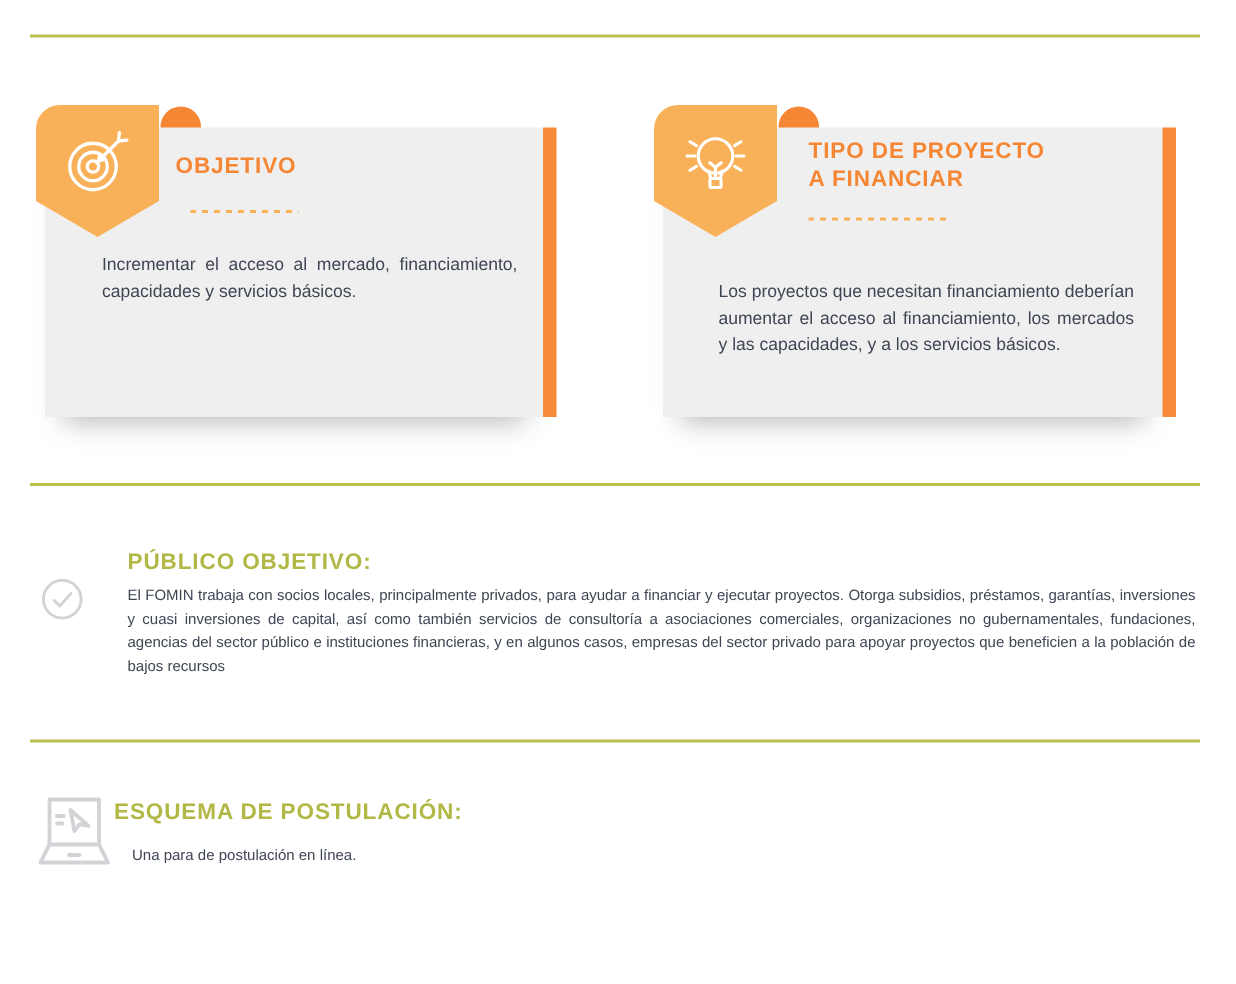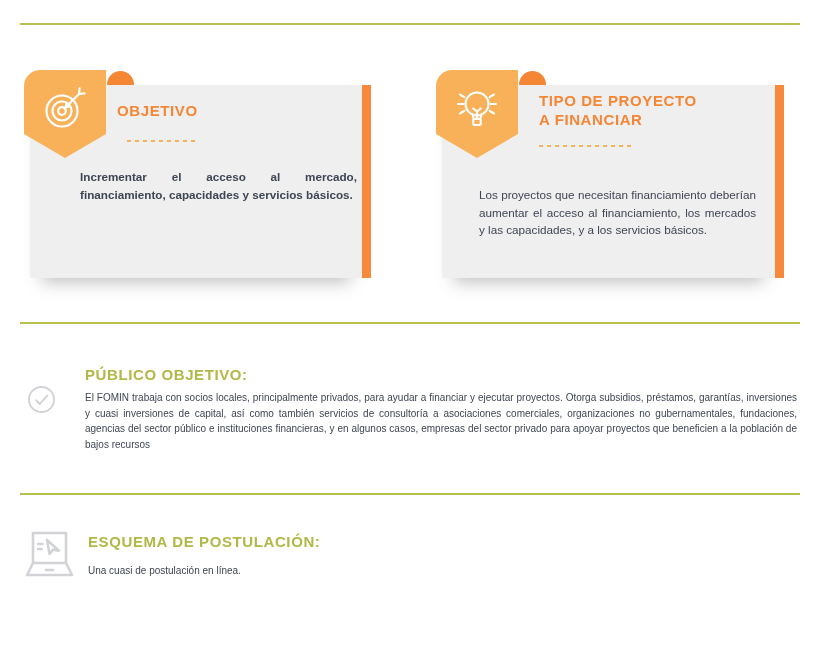--- a/index.html
+++ b/index.html
@@ -37,35 +37,35 @@
   .card-body{position:absolute;z-index:2;width:277px;color:var(--text_dark);font-size:11.7px;
              line-height:17.5px;text-align:justify;}
 
   
   .dome-a{left:107px;top:71px;}
   .gray-a{left:30px;}
   .bar-a{left:362px;}
   .badge-a{left:24px;}
   .title-a{left:117px;top:101px;}
   .dash-a{left:127px;top:140px;width:72px;}
-  .body-a{left:80px;top:168px;font-weight:bold;}
+  .body-a{left:68px;top:168px;}
 
   
   .dome-b{left:519px;top:71px;}
   .gray-b{left:442px;width:333px;}
   .bar-b{left:775px;}
   .badge-b{left:436px;}
   .title-b{left:539px;top:91px;width:170px;}
   .dash-b{left:539px;top:145px;width:93px;}
   .body-b{left:479px;top:166px;margin-top:20px;}
 
   
   .section-heading{position:absolute;color:var(--olive);font-size:15px;font-weight:bold;letter-spacing:.6px;}
   .heading-1{left:85px;top:366px;}
-  .heading-2{left:88px;top:533px;}
+  .heading-2{left:76px;top:533px;}
   .section-body{position:absolute;color:var(--text_dark);font-size:10px;line-height:15.6px;}
   .para-1{left:85px;top:390px;width:712px;text-align:justify;}
   .body-2{left:88px;top:563px;}
   .icon-abs{position:absolute;}
   .check-pos{left:27px;top:385px;}
   .laptop-pos{left:25px;top:530px;}
 
   svg{display:block;}
 </style>
 </head>
@@ -135,15 +135,15 @@
   <span class="icon-abs laptop-pos">
     <svg width="50" height="52" viewBox="0 0 50 52" fill="none" stroke="var(--icon_gray)" stroke-width="2.6" stroke-linecap="round" stroke-linejoin="round">
       <rect x="8" y="3" width="33" height="30"></rect>
       <path d="M8 33 L2 45 H47 L41 33"></path>
       <path d="M21 40 h7"></path>
       <path d="M22 10 l2.6 14 3.4 -4.4 6 1 z"></path>
       <path d="M13 14 h4.5 M13 19 h3.5"></path>
     </svg>
   </span>
   <div class="section-heading heading-2">ESQUEMA DE POSTULACIÓN:</div>
-  <div class="section-body body-2">Una cuasi de postulación en línea.</div>
+  <div class="section-body body-2">Una para de postulación en línea.</div>
 
 </div>
 
 </body></html>

